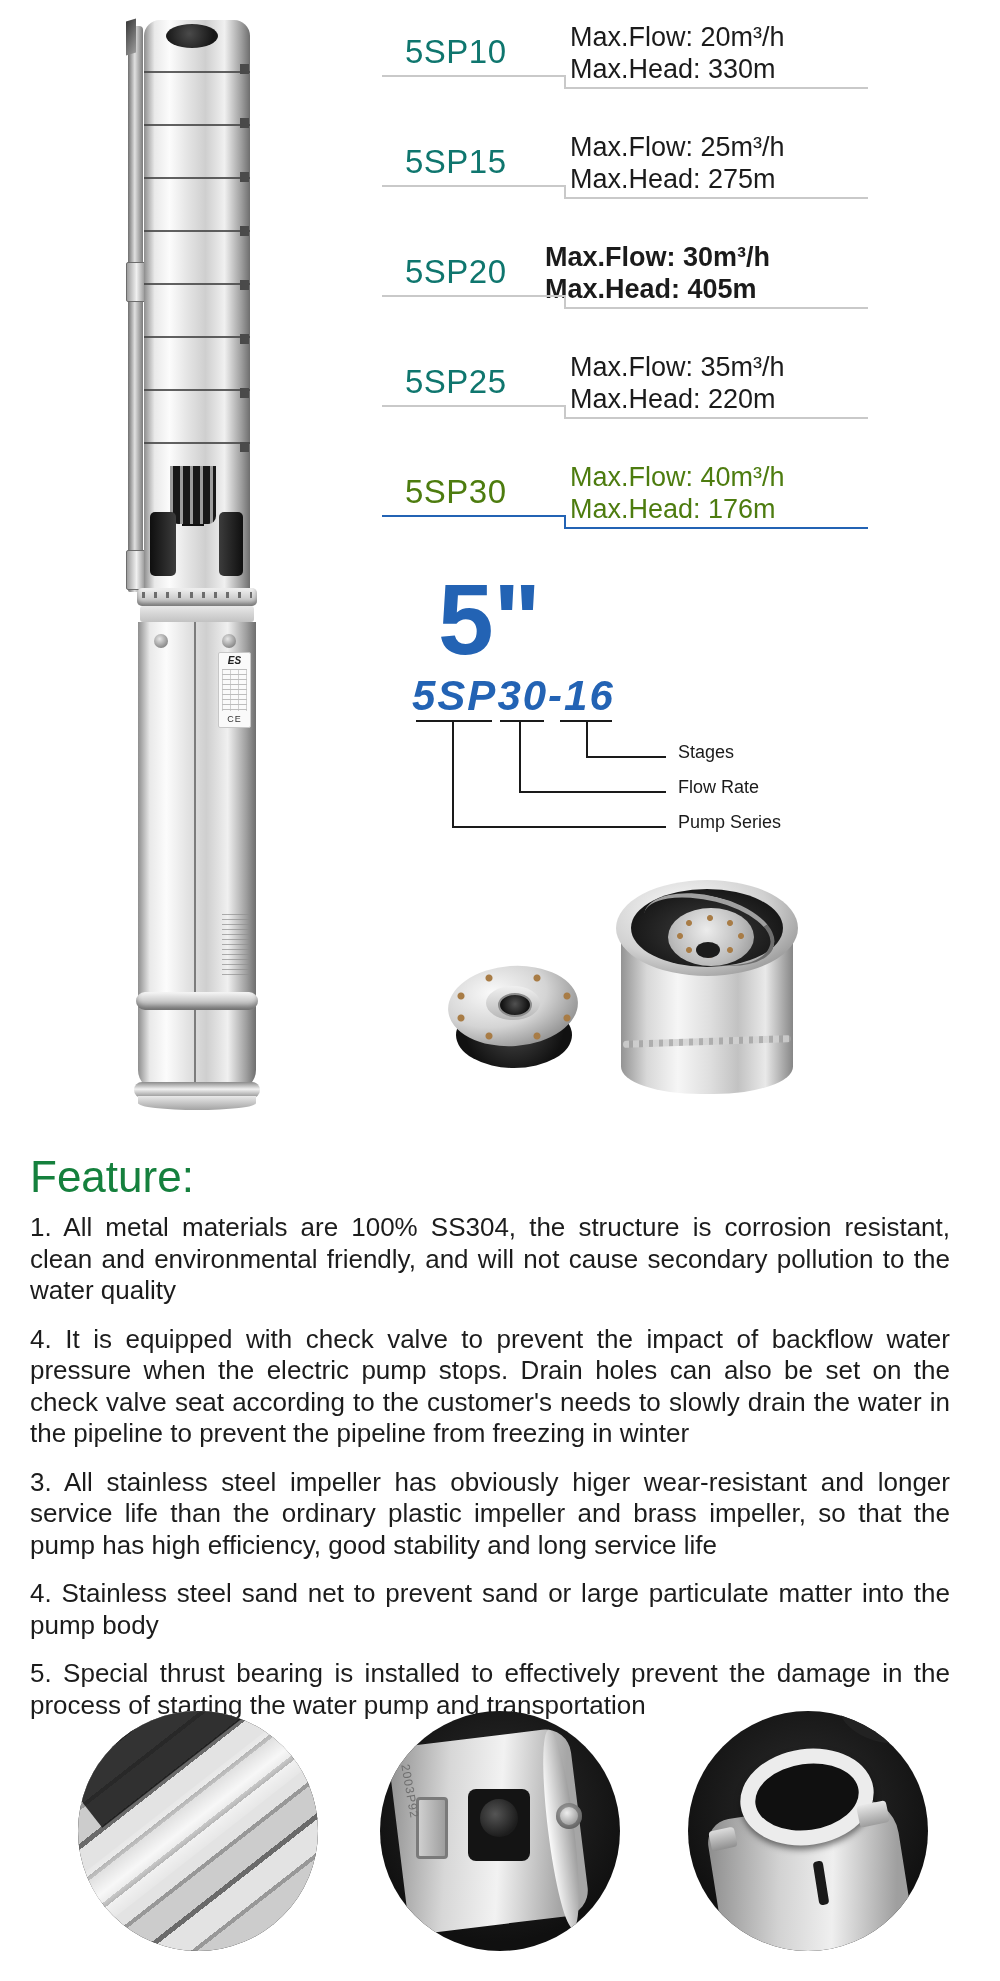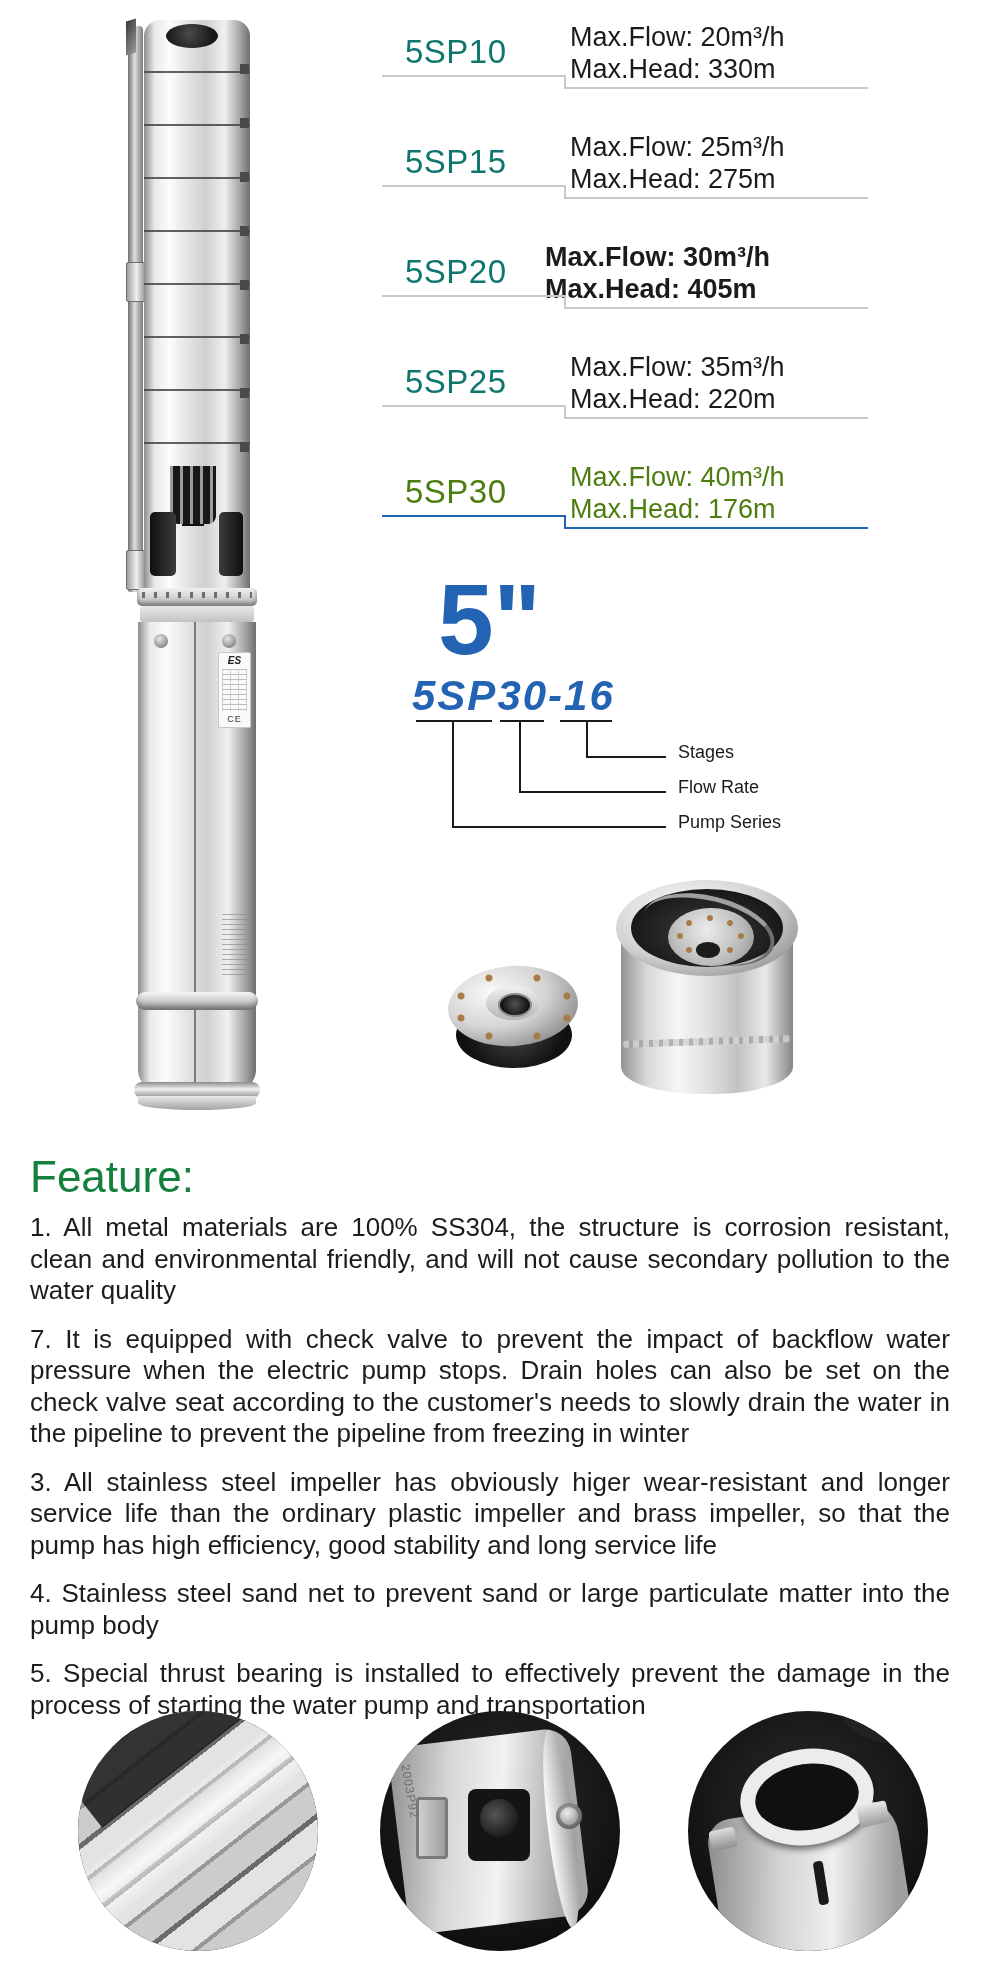--- a/index.html
+++ b/index.html
@@ -165,21 +165,21 @@
     radial-gradient(circle at 12px 28px,#a87c46 0 2.5px,rgba(0,0,0,0) 3.5px),
     radial-gradient(circle at 21px 15px,#a87c46 0 2.5px,rgba(0,0,0,0) 3.5px),
     radial-gradient(circle at 42px 10px,#a87c46 0 2.5px,rgba(0,0,0,0) 3.5px),
     radial-gradient(circle at 62px 15px,#a87c46 0 2.5px,rgba(0,0,0,0) 3.5px);"></div>
   <div class="abs" style="left:80px;top:62px;width:24px;height:16px;border-radius:50%;background:#1c1c1c;"></div>
 </div>
 
 <div class="abs feature-h" style="left:30px;top:1152px;">Feature:</div>
 <div class="abs feature-body" style="left:30px;top:1212px;">
   <p>1. All metal materials are 100% SS304, the structure is corrosion resistant, clean and environmental friendly, and will not cause secondary pollution to the water quality</p>
-  <p>7. It is equipped with check valve to prevent the impact of backflow water pressure when the electric pump stops. Drain holes can also be set on the check valve seat according to the customer's needs to slowly drain the water in the pipeline to prevent the pipeline from freezing in winter</p>
+  <p>4. It is equipped with check valve to prevent the impact of backflow water pressure when the electric pump stops. Drain holes can also be set on the check valve seat according to the customer's needs to slowly drain the water in the pipeline to prevent the pipeline from freezing in winter</p>
   <p>3. All stainless steel impeller has obviously higer wear-resistant and longer service life than the ordinary plastic impeller and brass impeller, so that the pump has high efficiency, good stability and long service life</p>
   <p>4. Stainless steel sand net to prevent sand or large particulate matter into the pump body</p>
   <p>5. Special thrust bearing is installed to effectively prevent the damage in the process of starting the water pump and transportation</p>
 </div>
 
 <div class="abs circle-photo" style="left:78px;top:1711px;width:240px;height:240px;">
   <div class="abs" style="left:-60px;top:-60px;width:360px;height:360px;transform:rotate(-38deg);background:repeating-linear-gradient(180deg,#e3e3e3 0 26px,#989898 26px 30px,#cccccc 30px 56px,#6a6a6a 56px 61px);"></div>
   <div class="abs" style="left:-60px;top:80px;width:360px;height:54px;transform:rotate(-38deg);background:linear-gradient(180deg,rgba(255,255,255,.15),rgba(255,255,255,.85),rgba(255,255,255,.15));"></div>
   <div class="abs" style="left:-40px;top:-70px;width:200px;height:140px;transform:rotate(-38deg);background:#141414;opacity:.85;"></div>
 </div>

